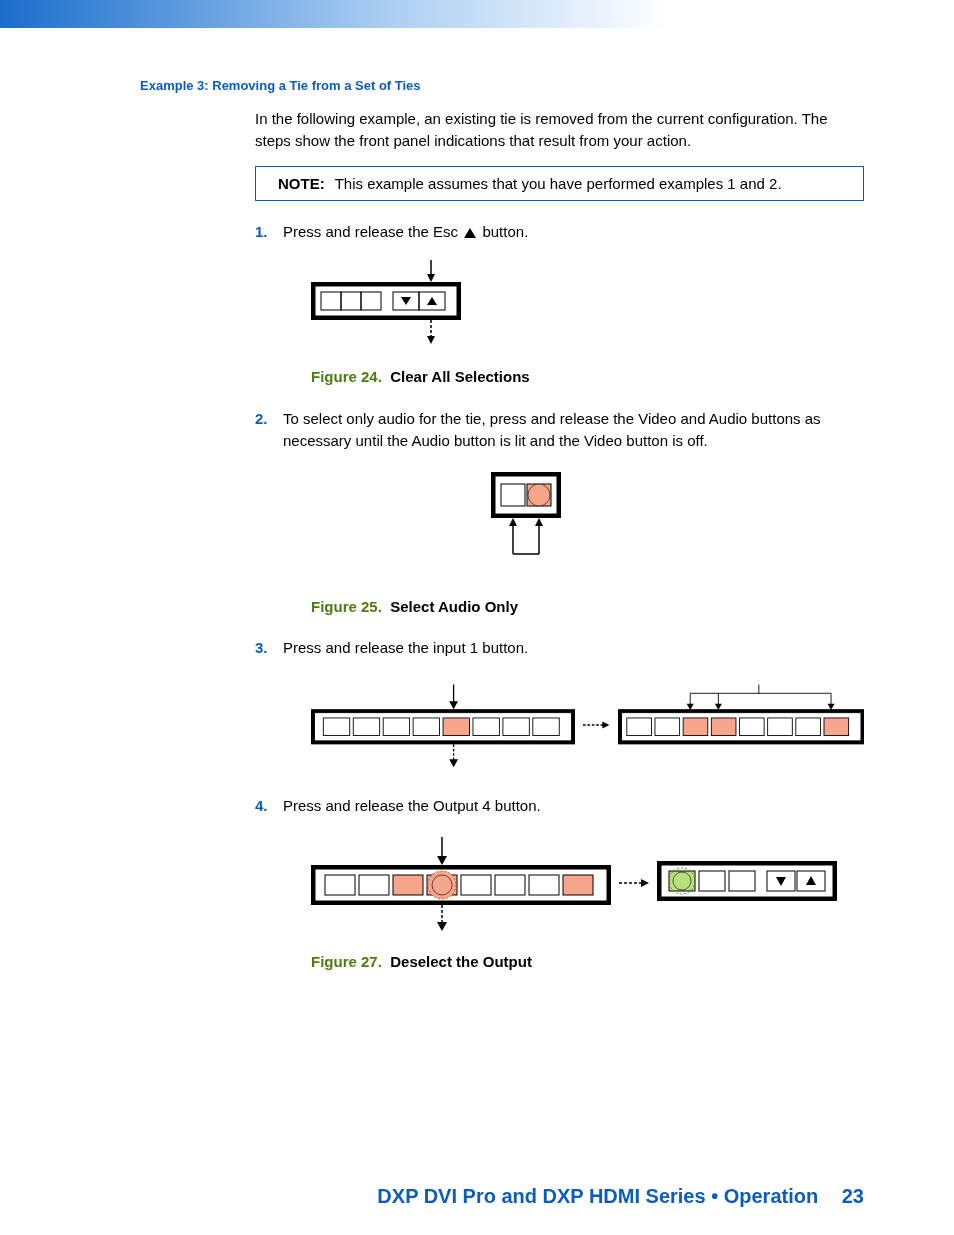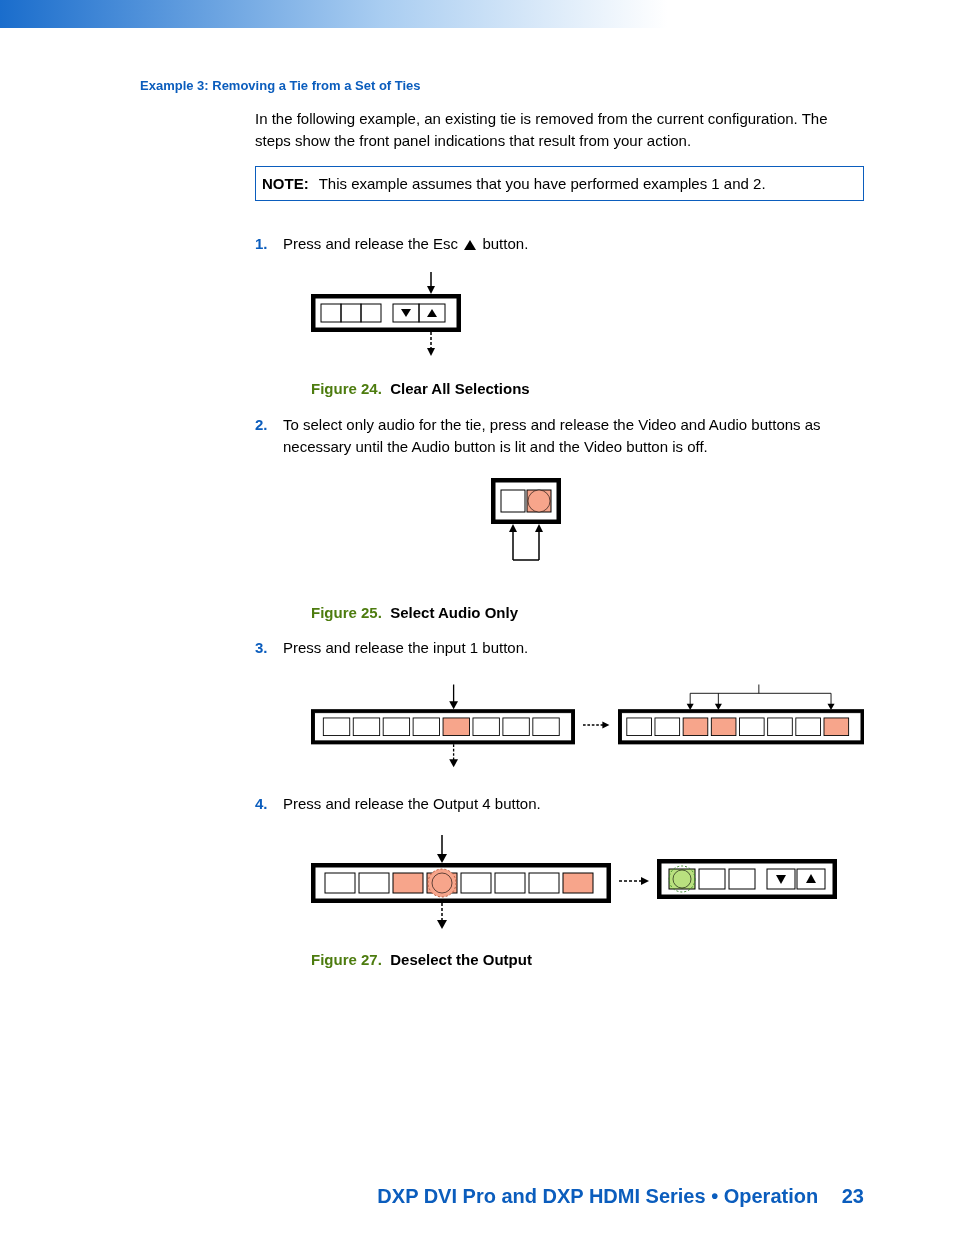--- a/index.html
+++ b/index.html
@@ -30,40 +30,41 @@
   }
   .body-indent {
     margin-left: 115px;
   }
   .intro {
     line-height: 1.45;
     margin-bottom: 14px;
   }
   .note-box {
     border: 1.5px solid #0b5dbd;
-    padding: 6px 6px;
-    margin-bottom: 32px;
+    padding: 6px 22px;
+    margin-bottom: 12px;
     line-height: 1.4;
   }
   .note-label {
     font-weight: bold;
     margin-right: 10px;
   }
   ol.steps {
     list-style: none;
     padding: 0;
     margin: 0;
     counter-reset: step;
   }
   ol.steps > li {
     counter-increment: step;
     position: relative;
     padding-left: 28px;
     margin-bottom: 12px;
     line-height: 1.45;
+    margin-top: 20px;
   }
   ol.steps > li::before {
     content: counter(step) ".";
     position: absolute;
     left: 0;
     color: #0b5dbd;
     font-weight: bold;
   }
   .figure-wrap {
     margin: 16px 0 18px 28px;

